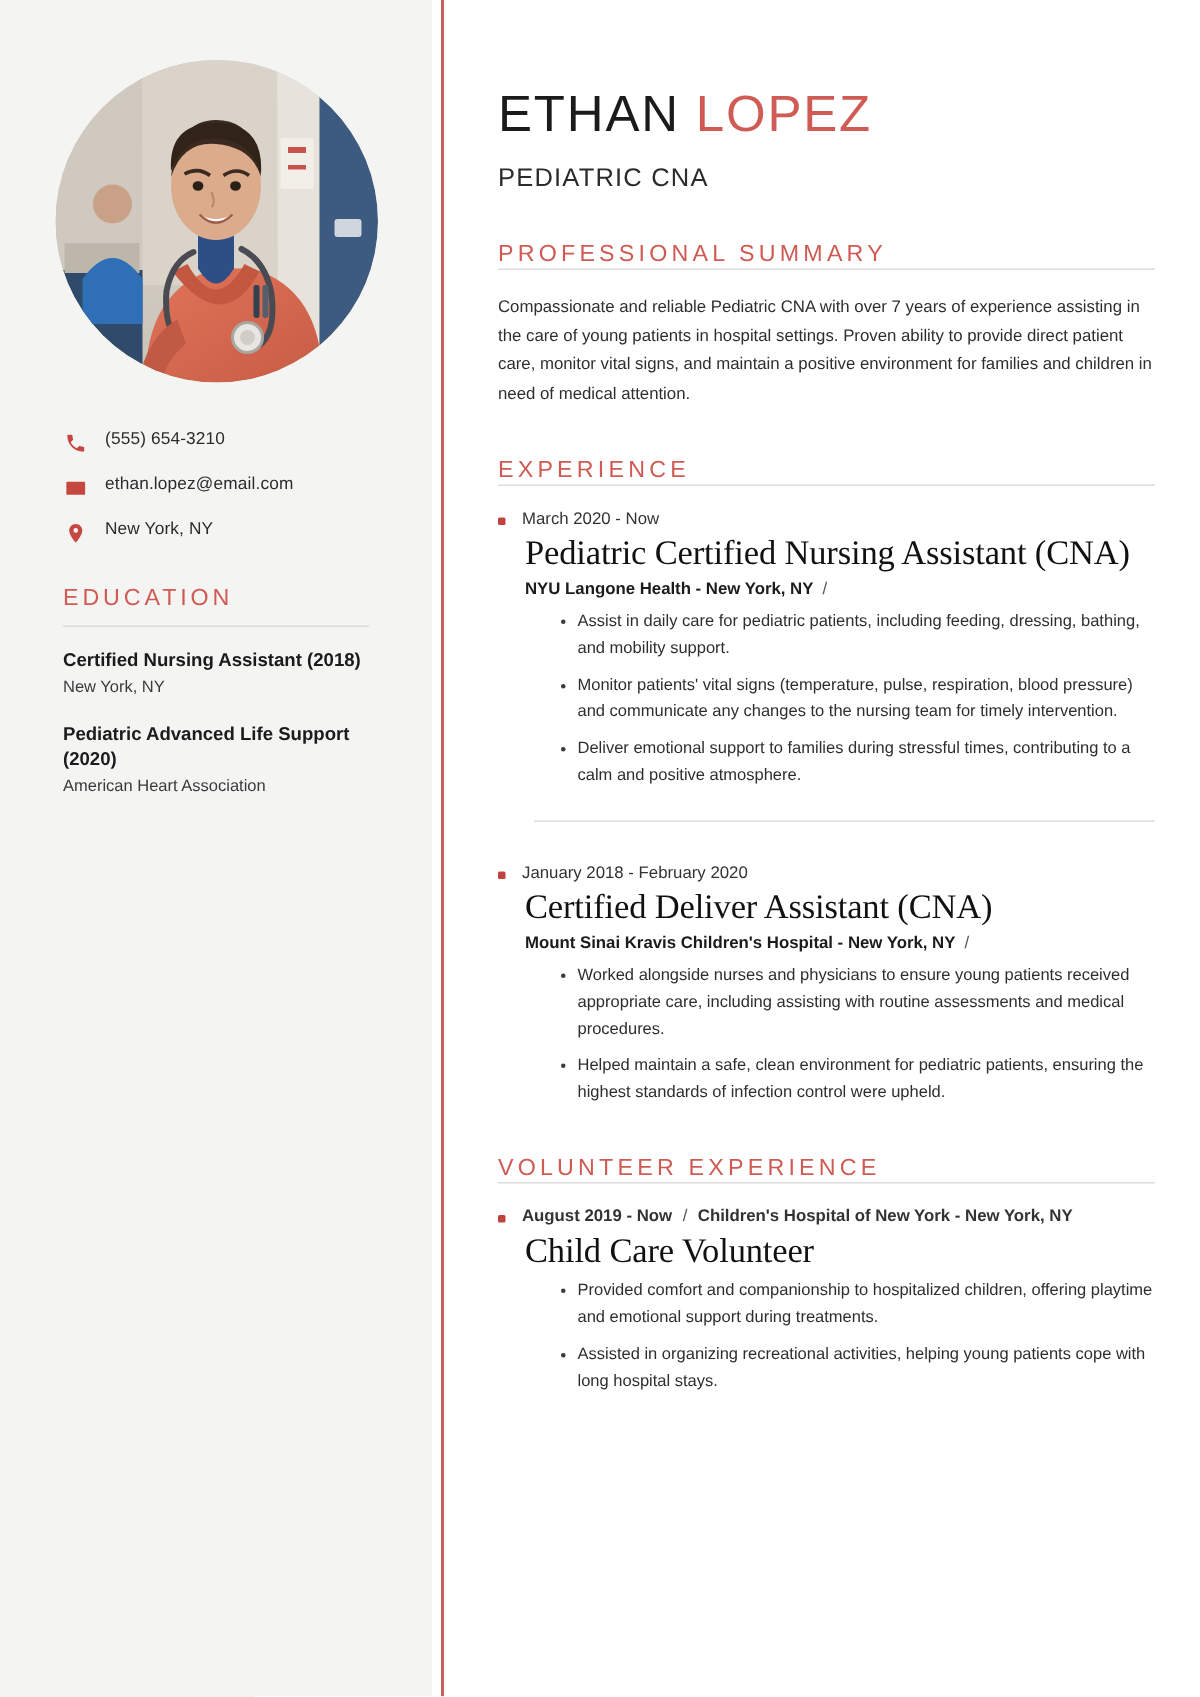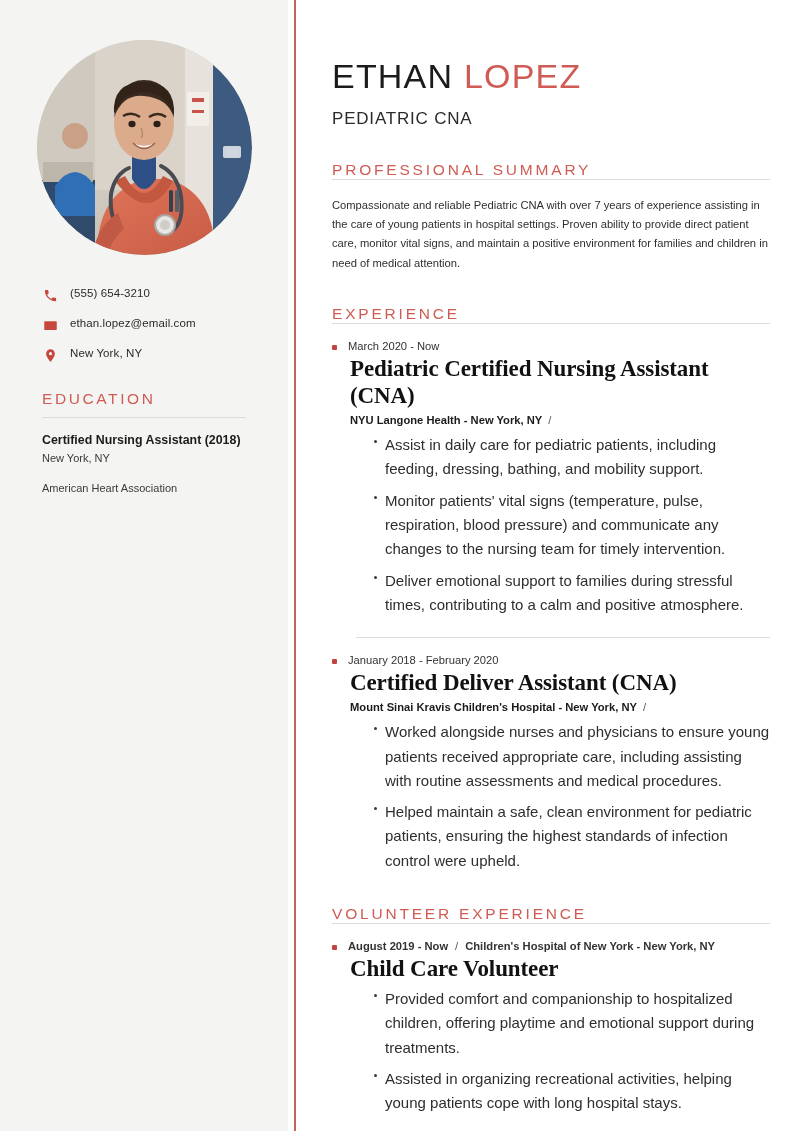--- a/index.html
+++ b/index.html
@@ -161,21 +161,21 @@
     background: #c0433f;
     border-radius: 1px;
   }
   .date-sep {
     margin: 0 7px;
     color: #555;
   }
   .job-title {
     font-family: "Liberation Serif", serif;
     font-size: 23px;
-    font-weight: 700;
+    font-weight: 400;
     color: #111111;
     line-height: 1.18;
     margin: 2px 0 5px 2px;
     letter-spacing: -0.1px;
   }
   .company {
     font-size: 11.2px;
     font-weight: 700;
     color: #1b1b1b;
     margin: 0 0 7px 2px;
@@ -185,21 +185,21 @@
     color: #555;
     margin-left: 6px;
   }
   ul.bullets {
     list-style: none;
     margin: 0;
     padding: 0 0 0 26px;
   }
   ul.bullets li {
     position: relative;
-    font-size: 15px;
+    font-size: 11px;
     line-height: 1.62;
     color: #2e2e2e;
     margin-bottom: 7px;
     padding-left: 11px;
   }
   ul.bullets li::before {
     content: "";
     position: absolute;
     left: 0;
     top: 7px;
@@ -303,20 +303,21 @@
     </div>
 
     <div class="side-section">
       <div class="side-heading">EDUCATION</div>
 
       <div class="edu-item">
         <div class="edu-title">Certified Nursing Assistant (2018)</div>
         <div class="edu-sub">New York, NY</div>
       </div>
       <div class="edu-item">
+        <div class="edu-title">Pediatric Advanced Life Support (2020)</div>
         <div class="edu-sub">American Heart Association</div>
       </div>
     </div>
 
     <div class="sidebar-divider"></div>
   </aside>
 
   <main class="main">
 
     <h1 class="name">
@@ -342,21 +343,21 @@
         </div>
         <ul class="bullets">
           <li>Assist in daily care for pediatric patients, including feeding, dressing, bathing, and mobility support.</li>
           <li>Monitor patients' vital signs (temperature, pulse, respiration, blood pressure) and communicate any changes to the nursing team for timely intervention.</li>
           <li>Deliver emotional support to families during stressful times, contributing to a calm and positive atmosphere.</li>
         </ul>
       </div>
 
       <div class="entry-sep"></div>
 
-      <div class="entry" style="margin-top:16px">
+      <div class="entry" style="margin-top:28px">
         <span class="date-bullet"></span>
         <div class="date-line">January 2018 - February 2020</div>
         <div class="job-title">Certified Deliver Assistant (CNA)</div>
         <div class="company">
           <span>Mount Sinai Kravis Children's Hospital - New York, NY</span><span class="slash">/</span>
         </div>
         <ul class="bullets">
           <li>Worked alongside nurses and physicians to ensure young patients received appropriate care, including assisting with routine assessments and medical procedures.</li>
           <li>Helped maintain a safe, clean environment for pediatric patients, ensuring the highest standards of infection control were upheld.</li>
         </ul>

